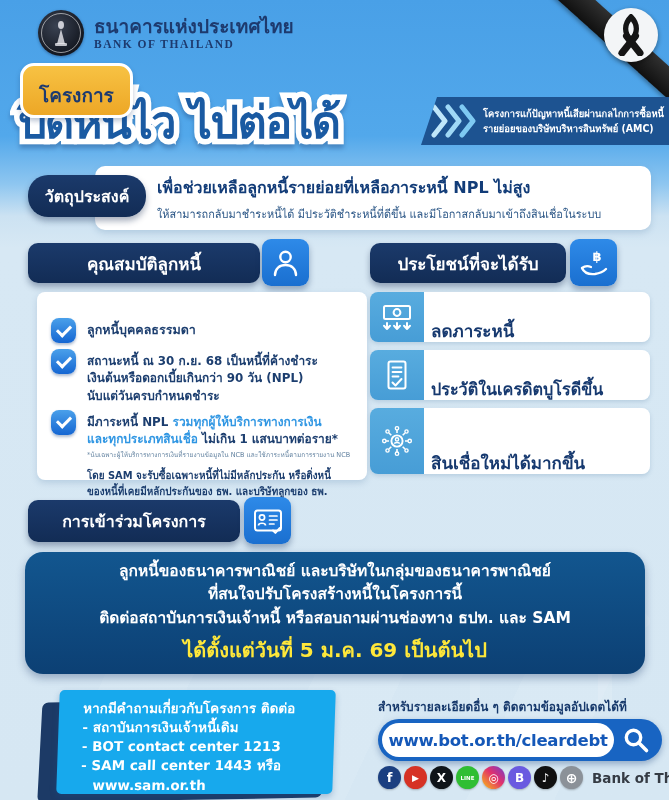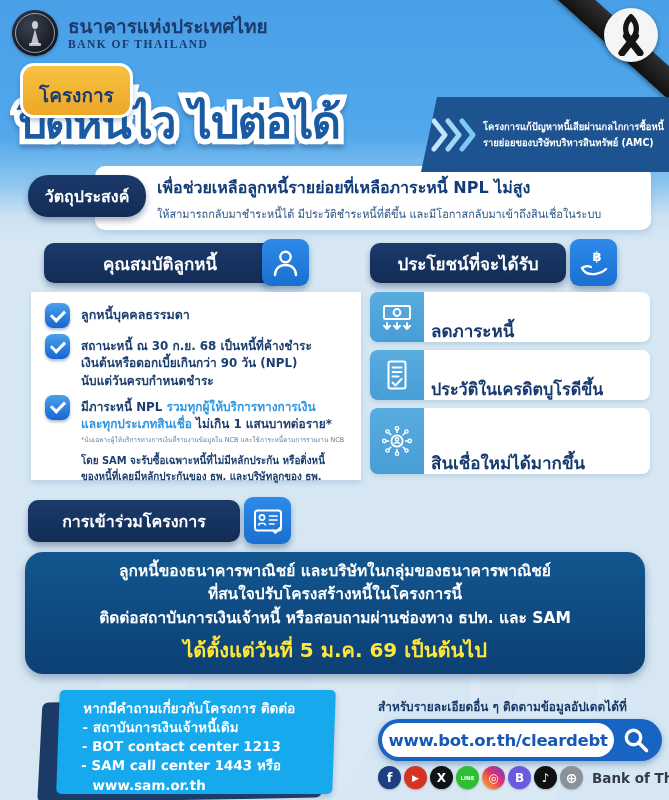--- a/index.html
+++ b/index.html
@@ -5,38 +5,38 @@
   html,body{margin:0;padding:0;background:#e8eef3;}
   .page{position:relative;width:669px;height:800px;overflow:hidden;
     font-family:"DejaVu Sans","Liberation Sans",sans-serif;
     background:linear-gradient(180deg,#49a0e7 0%,#52a8eb 17%,#8ec6f0 23%,#cce2f2 27%,#d7e8f4 31%,#d6e7f3 100%);}
   .nowrap{white-space:nowrap;}
   .sx95{transform:scaleX(.95);transform-origin:left center;}
   .sx90{transform:scaleX(.90);transform-origin:left center;}
   .sx94{transform:scaleX(.94);transform-origin:left center;}
 
   
-  .logo-wrap{position:absolute;left:12px;top:10px;display:flex;align-items:center;}
+  .logo-wrap{position:absolute;left:38px;top:10px;display:flex;align-items:center;}
   .logo-circle{width:46px;height:46px;border-radius:50%;
     background:radial-gradient(circle at 40% 35%,#3a4252,#141821 70%);
     box-shadow:0 1px 3px rgba(10,30,70,.4);display:flex;align-items:center;justify-content:center;}
   .logo-circle:after{content:"";position:absolute;width:38px;height:38px;border-radius:50%;
     border:1px solid rgba(255,255,255,.55);}
   .logo-text{margin-left:10px;}
   .logo-th{font-size:19px;font-weight:700;color:#1d3a6e;line-height:1.15;}
   .logo-en{font-family:"Liberation Serif",serif;font-size:11.5px;font-weight:700;color:#1d3a6e;letter-spacing:1.5px;}
 
   
   .corner-band{position:absolute;top:22px;right:-52px;width:212px;height:25px;
     background:linear-gradient(180deg,#303030,#101010);transform:rotate(42deg);box-shadow:0 2px 4px rgba(0,0,0,.35);}
   .ribbon-circle{position:absolute;left:604px;top:8px;width:54px;height:54px;border-radius:50%;
     background:#f3f5f7;display:flex;align-items:center;justify-content:center;box-shadow:0 2px 5px rgba(0,0,0,.4);}
 
   
-  .banner{position:absolute;left:421px;top:97px;right:0;height:75px;background:#1d5391;
+  .banner{position:absolute;left:421px;top:97px;right:0;height:48px;background:#1d5391;
     clip-path:polygon(16px 0%,100% 0%,100% 100%,0% 100%);
     display:flex;align-items:center;z-index:1;}
   .banner-chevrons{margin-left:10px;flex:0 0 auto;}
   .banner-text{margin-left:6px;color:#fff;font-weight:700;font-size:10px;line-height:1.55;}
   .badge{position:absolute;left:20px;top:63px;z-index:3;background:linear-gradient(180deg,#f7c243,#eda726);
     border:3px solid #fff;border-radius:14px;padding:14px 16px 5px;font-size:19px;font-weight:800;color:#1c3a70;
     box-shadow:0 3px 5px rgba(30,60,110,.3);}
   .big-title{position:absolute;left:18px;top:86px;z-index:2;font-size:45px;font-weight:800;
     letter-spacing:-1.5px;color:#1a5aa2;white-space:nowrap;
     filter:drop-shadow(0 4px 2px rgba(25,60,115,.35));}
@@ -50,24 +50,24 @@
   .obj-detail{font-size:11.5px;color:#2c5787;margin-top:5px;}
   .section-pill{position:absolute;background:linear-gradient(180deg,#1b3a6b,#122c55);border-radius:10px;
     color:#fff;font-weight:800;display:flex;align-items:center;justify-content:center;
     box-shadow:0 4px 6px rgba(10,30,70,.35);}
   .obj-pill{left:28px;top:175px;width:118px;height:42px;font-size:16px;border-radius:20px;}
   .icon-sq{position:absolute;width:47px;height:47px;border-radius:9px;
     background:linear-gradient(180deg,#2e8ae8,#1a6fd0);display:flex;align-items:center;justify-content:center;
     box-shadow:0 4px 6px rgba(10,40,90,.35);}
 
   
-  .qual-pill{left:44px;top:243px;width:232px;height:40px;font-size:17px;}
+  .qual-pill{left:28px;top:243px;width:232px;height:40px;font-size:17px;}
   .qual-icon{left:262px;top:239px;}
-  .qual-card{position:absolute;left:31px;top:292px;width:330px;height:188px;background:#fff;border-radius:0;
-    box-shadow:0 3px 6px rgba(90,130,170,.25);box-sizing:border-box;padding:11px 14px;}
+  .qual-card{position:absolute;left:37px;top:292px;width:330px;height:188px;background:#fff;border-radius:8px;
+    box-shadow:0 3px 6px rgba(90,130,170,.25);box-sizing:border-box;padding:26px 14px;}
   .q-row{display:flex;margin-bottom:6px;}
   .checkbox{flex:0 0 auto;width:25px;height:25px;border-radius:8px;margin-right:11px;
     background:linear-gradient(180deg,#4aa0ea,#1566d2);display:flex;align-items:center;justify-content:center;
     box-shadow:0 2px 3px rgba(20,60,120,.35);}
   .checkbox:after{content:"";width:11px;height:6px;border-left:3px solid #fff;border-bottom:3px solid #fff;
     transform:rotate(-45deg);margin-bottom:3px;}
   .q-text{font-size:12.5px;font-weight:700;color:#1c3e6f;line-height:1.38;padding-top:3px;}
   .hl{color:#2f96e3;}
   .footnote{font-size:6.8px;color:#60809f;margin:2px 0 8px 36px;}
   .sam-note{font-size:11px;font-weight:700;color:#1c3e6f;line-height:1.4;margin-left:36px;}

